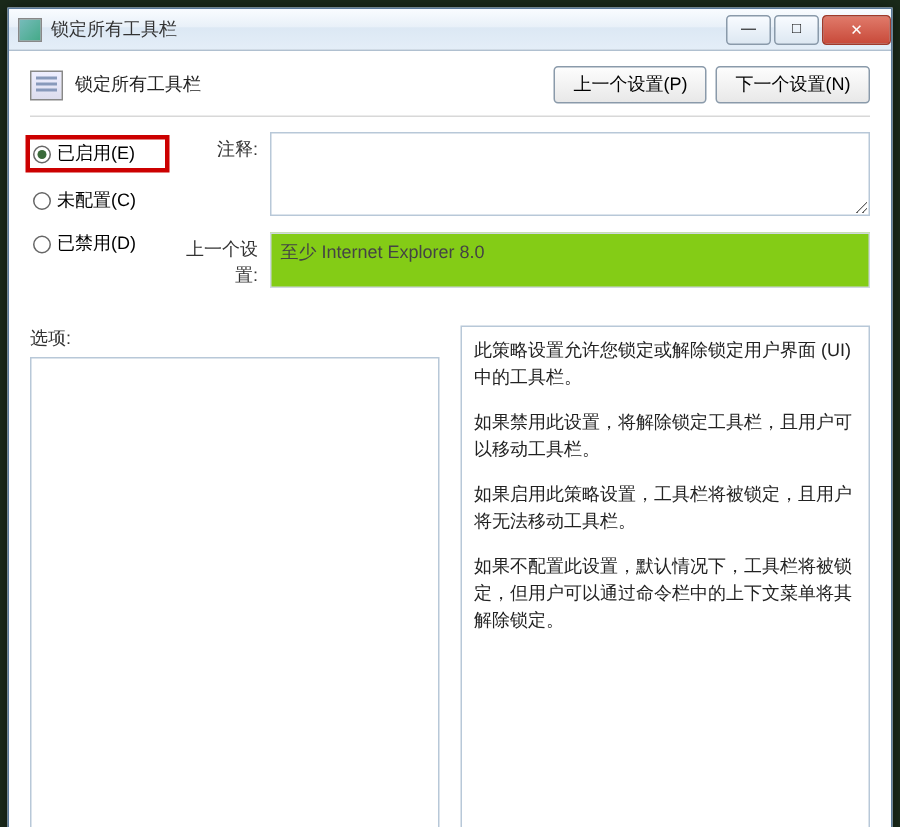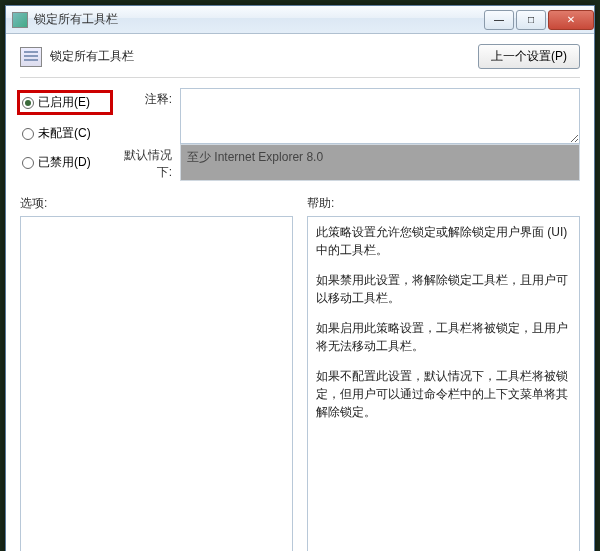--- a/index.html
+++ b/index.html
@@ -81,31 +81,31 @@
 .radio-col { width: 90px; padding-top: 2px; }
 .radio-item {
   display: flex; align-items: center;
   margin-bottom: 8px;
   padding: 2px 2px;
 }
 .radio-item.highlight { border: 3px solid #c00; margin-left:-3px; margin-right:-3px; padding:1px 2px; }
 .radio { width: 12px; height: 12px; border-radius: 50%; border: 1px solid #666; margin-right: 4px; display:inline-flex; align-items:center; justify-content:center; background:#fff;}
 .radio.selected::after { content:""; width:6px; height:6px; border-radius:50%; background:#3a6a3a; }
 .fields-col { flex: 1; }
-.field-row { display: flex; margin-bottom: 0; }
+.field-row { display: flex; margin-bottom: 11px; }
 .field-label { width: 60px; text-align: right; padding-right: 8px; padding-top: 3px; color:#333;}
 .comment-box {
   flex: 1; height: 56px;
   border: 1px solid #b8c8d8;
   background: #fff;
 }
 .platform-box {
   flex: 1;
   border: 1px solid #d0d8e0;
-  background: #a3a3a3;
+  background: #84cc16;
   padding: 4px 6px;
   min-height: 30px;
   color:#444;
 }
 .lower { display: flex; gap: 14px; margin-top: 14px; }
 .lower-col { flex: 1; display:flex; flex-direction:column; }
 .lower-label { margin-bottom: 4px; color:#333;}
 .options-box, .help-box {
   border: 1px solid #b8c8d8;
   background: #fff;
@@ -135,20 +135,21 @@
       <div class="win-btn close">✕</div>
     </div>
   </div>
 
   <div class="content">
     <div class="header-row">
       <div class="page-icon"></div>
       <div class="page-title">锁定所有工具栏</div>
       <div class="nav-buttons">
         <button class="btn">上一个设置(P)</button>
+        <button class="btn">下一个设置(N)</button>
       </div>
     </div>
     <hr class="divider">
 
     <div class="config-area">
       <div class="radio-col">
         <div class="radio-item highlight">
           <span class="radio selected"></span>
           <span>已启用(E)</span>
         </div>
@@ -161,33 +162,32 @@
           <span>已禁用(D)</span>
         </div>
       </div>
 
       <div class="fields-col">
         <div class="field-row">
           <div class="field-label">注释:</div>
           <textarea class="comment-box" style=""></textarea>
         </div>
         <div class="field-row">
-          <div class="field-label">默认情况下:</div>
+          <div class="field-label">上一个设置:</div>
           <div class="platform-box">至少 Internet Explorer 8.0</div>
         </div>
       </div>
     </div>
 
     <div class="lower">
       <div class="lower-col">
         <div class="lower-label">选项:</div>
         <div class="options-box"></div>
       </div>
       <div class="lower-col">
-        <div class="lower-label">帮助:</div>
         <div class="help-box">
           <p>此策略设置允许您锁定或解除锁定用户界面 (UI) 中的工具栏。</p>
           <p>如果禁用此设置，将解除锁定工具栏，且用户可以移动工具栏。</p>
           <p>如果启用此策略设置，工具栏将被锁定，且用户将无法移动工具栏。</p>
           <p>如果不配置此设置，默认情况下，工具栏将被锁定，但用户可以通过命令栏中的上下文菜单将其解除锁定。</p>
         </div>
       </div>
     </div>
   </div>
 

